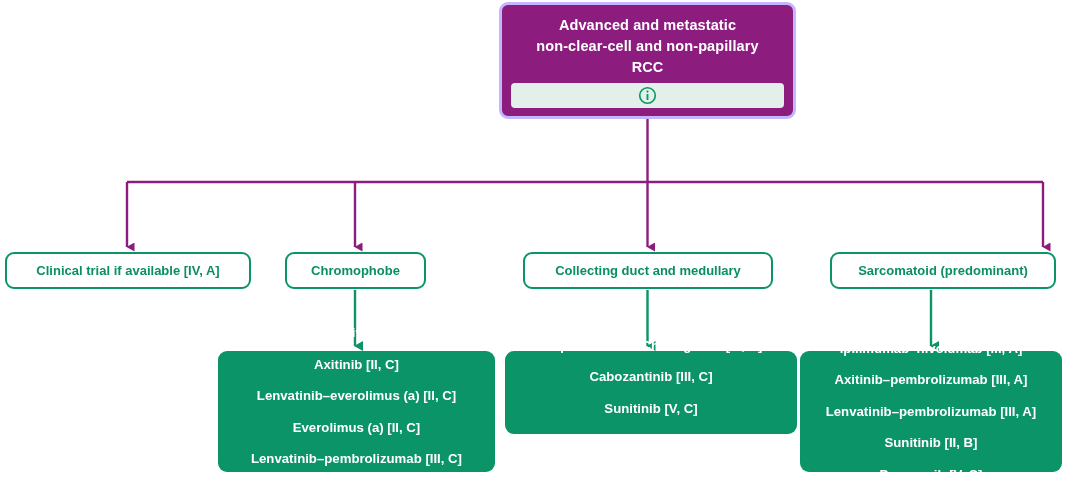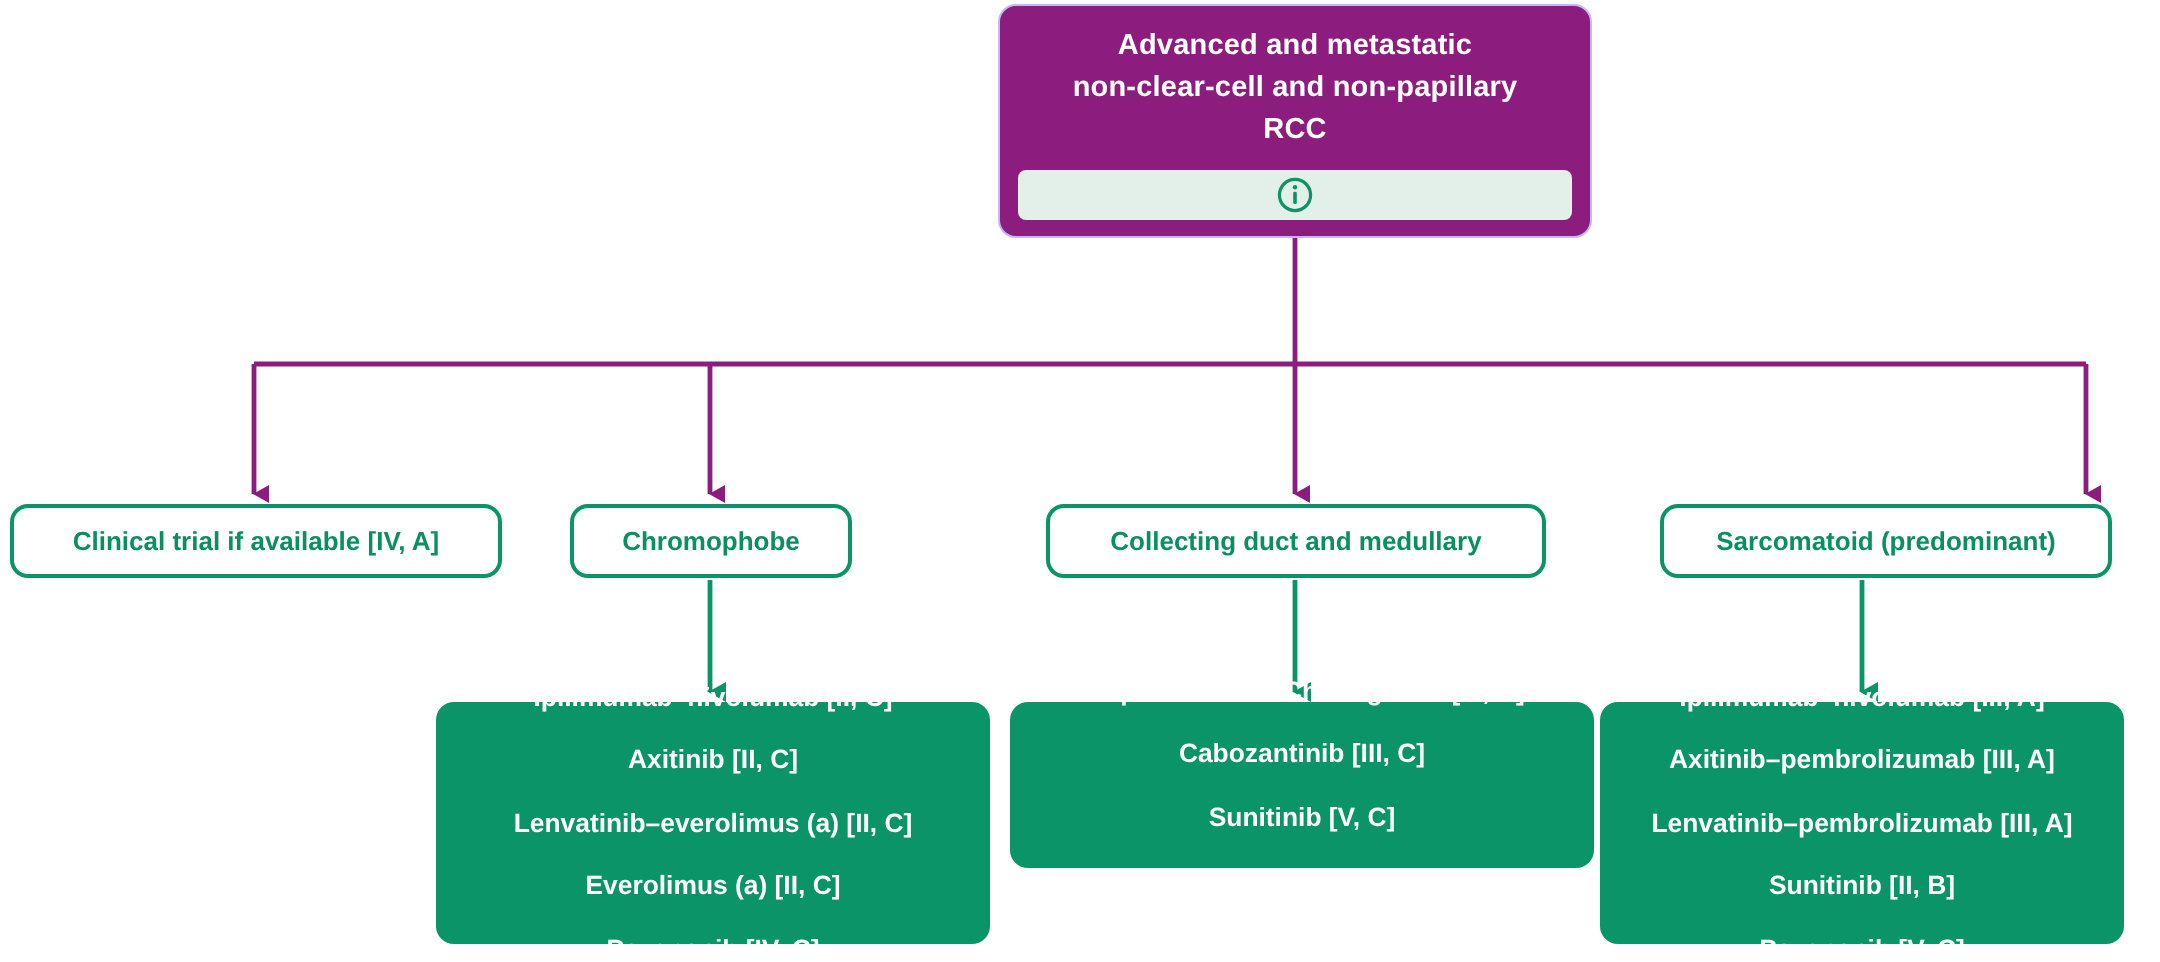--- a/index.html
+++ b/index.html
@@ -36,21 +36,21 @@
     justify-content: center;
     text-align: center;
   }
   
   .root-node {
     left: 499px;
     top: 2px;
     width: 297px;
     height: 117px;
     background: #8C1D7E;
-    border: 1px solid #c4b5fd;
+    border: 3px solid #c4b5fd;
     border-radius: 9px;
     padding: 0;
     justify-content: flex-start;
   }
   .root-title {
     color: #ffffff;
     font-weight: bold;
     font-size: 14.5px;
     line-height: 21px;
     padding: 10px 12px 0 12px;
@@ -170,20 +170,21 @@
   </div>
   <div class="node cat-node" id="cat-3">
     <span class="cat-label">Sarcomatoid (predominant)</span>
   </div>
 
   <div class="node tx-node" id="tx-1">
     <span class="tx-line">Ipilimumab–nivolumab [II, C]</span>
     <span class="tx-line">Axitinib [II, C]</span>
     <span class="tx-line">Lenvatinib–everolimus (a) [II, C]</span>
     <span class="tx-line">Everolimus (a) [II, C]</span>
+    <span class="tx-line">Lenvatinib–pembrolizumab [III, C]</span>
     <span class="tx-line">Pazopanib [IV, C]</span>
   </div>
 
   <div class="node tx-node" id="tx-2">
     <span class="tx-line">Cisplatin-based ChT regimen [III, C]</span>
     <span class="tx-line">Cabozantinib [III, C]</span>
     <span class="tx-line">Sunitinib [V, C]</span>
     <span class="tx-line">Pazopanib [V, C]</span>
   </div>
 

